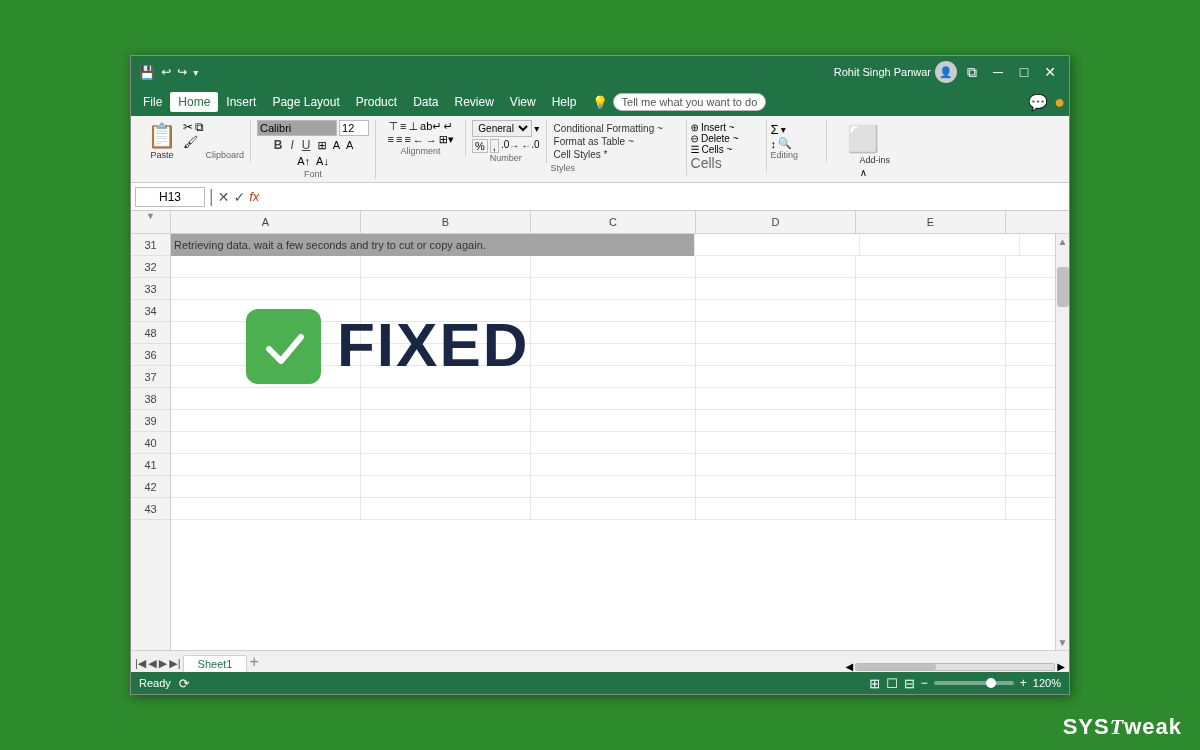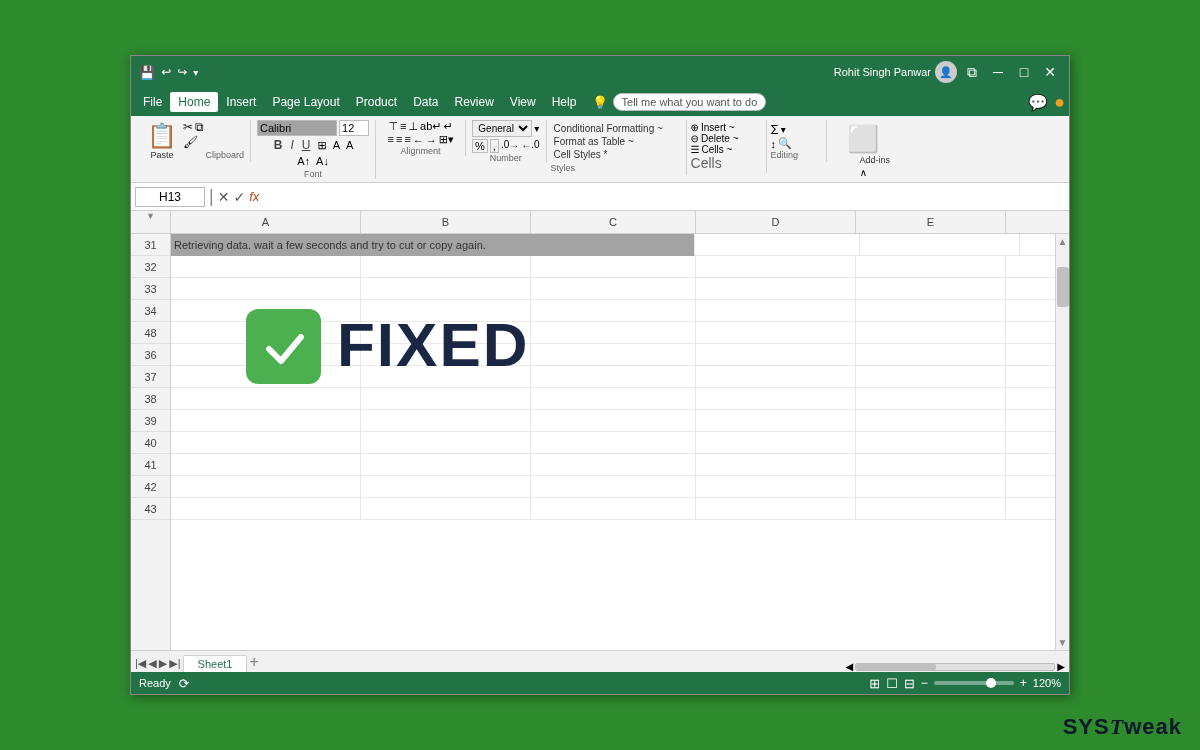--- a/index.html
+++ b/index.html
@@ -437,21 +437,21 @@
       color: #888;
       cursor: pointer;
       padding-bottom: 1px;
     }
 
     
     .watermark {
       position: absolute;
       bottom: 10px;
       right: 18px;
-      color: #0f172a;
+      color: #ffffff;
       font-size: 22px;
       font-weight: bold;
       letter-spacing: 1px;
       font-family: Arial, sans-serif;
     }
 
     
     .tell-me {
       display: flex;
       align-items: center;

